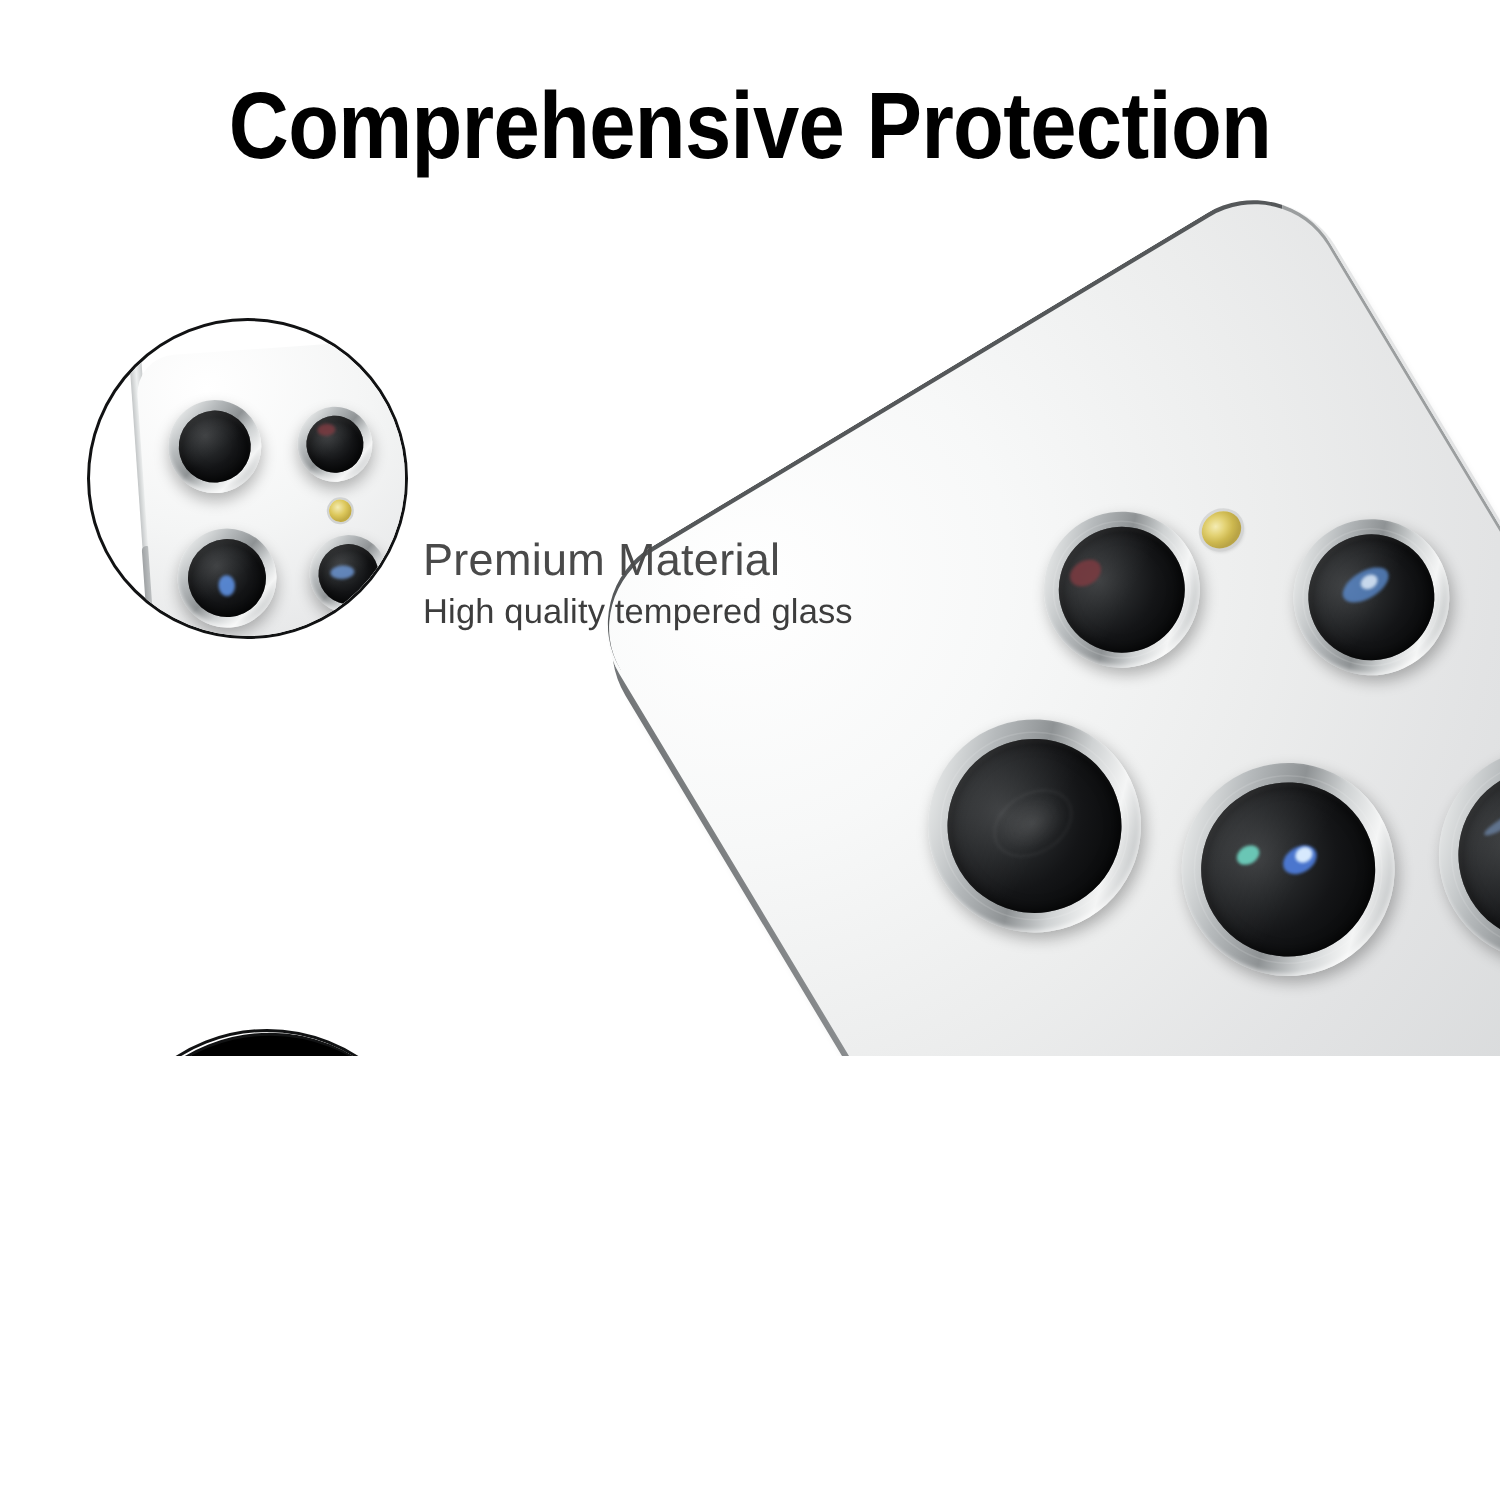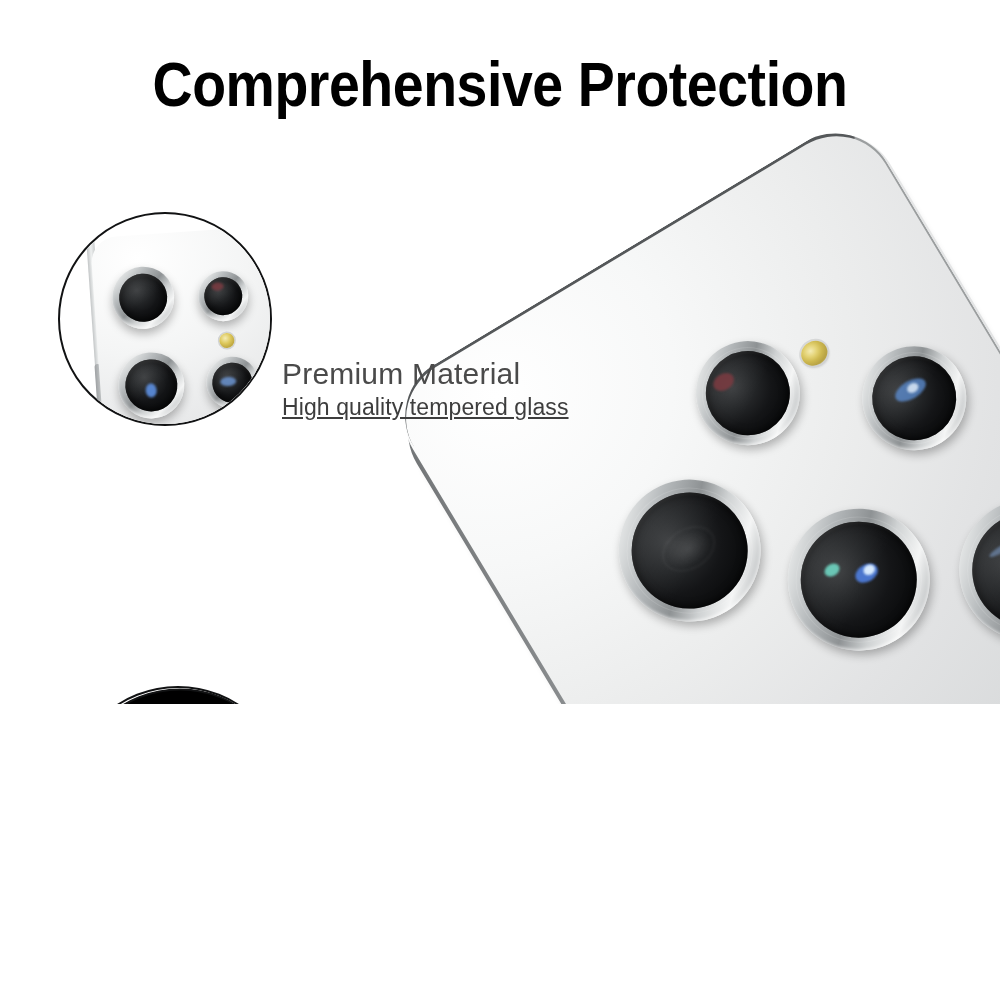--- a/index.html
+++ b/index.html
@@ -44,21 +44,20 @@
     line-height: 1.05;
   }
   .feature-sub {
     font-size: 23px;
     font-weight: normal;
     color: #3d3d3d;
     letter-spacing: 0.1px;
     white-space: nowrap;
     line-height: 1.2;
     margin-top: 4px;
-    text-decoration: underline;
   }
   #feature-1 { left: 282px; top: 358px; }
   #feature-2 { left: 302px; top: 855px; }
 
   
   #phone-wrap {
     position: absolute;
     left: 0; top: 0;
     width: 1000px; height: 1000px;
   }

